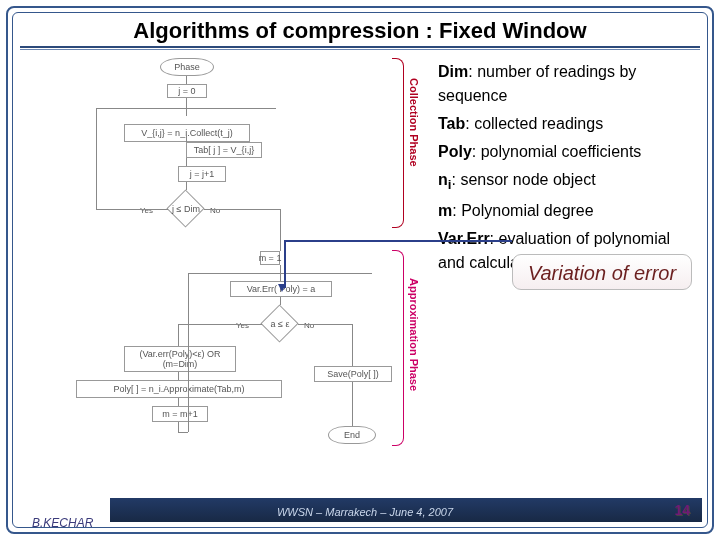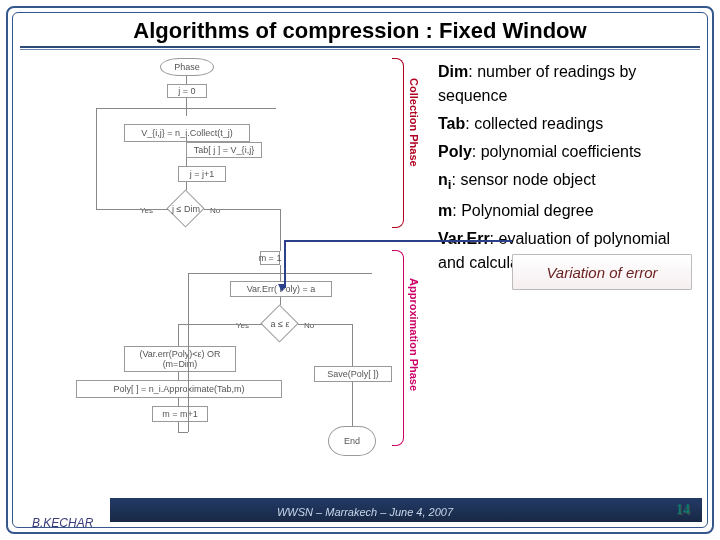--- a/index.html
+++ b/index.html
@@ -7,39 +7,39 @@
   .outer-frame { position: absolute; inset: 6px; border: 2px solid #35578c; border-radius: 8px; }
   .inner-frame { position: absolute; inset: 12px; border: 1px solid #35578c; border-radius: 6px; }
   .title { position: absolute; top: 18px; left: 0; right: 0; text-align: center; font-size: 22px; font-weight: bold; color: #000; }
   .title-underline1 { position: absolute; top: 46px; left: 20px; right: 20px; height: 2px; background: #2c4a7a; }
   .title-underline2 { position: absolute; top: 49px; left: 20px; right: 20px; height: 1px; background: #6a85b0; }
 
   .legend { position: absolute; top: 58px; right: 22px; width: 260px; font-size: 16px; line-height: 1.5; }
   .legend p { margin: 2px 0 4px 0; }
   .legend b { font-weight: bold; }
 
-  .variation-box { position: absolute; top: 254px; right: 28px; width: 180px; height: 36px; background: linear-gradient(#fff, #f6eef0); border: 1px solid #bbb; border-radius: 1px; text-align: center; line-height: 36px; font-size: 15px; color: #6b1f1f; font-style: italic; }
+  .variation-box { position: absolute; top: 254px; right: 28px; width: 180px; height: 36px; background: linear-gradient(#fff, #f6eef0); border: 1px solid #bbb; border-radius: 9px; text-align: center; line-height: 36px; font-size: 20px; color: #6b1f1f; font-style: italic; }
 
   .diagram { position: absolute; top: 58px; left: 32px; width: 360px; height: 442px; font-size: 9px; color: #555; }
   .box { position: absolute; border: 1px solid #999; background: #fff; text-align: center; display: flex; align-items: center; justify-content: center; padding: 2px 4px; white-space: nowrap; }
   .oval { border-radius: 50%/70%; }
   .diamond { position: absolute; width: 38px; height: 38px; }
   .diamond .shape { width: 27px; height: 27px; border: 1px solid #999; background: #fff; transform: rotate(45deg); position: absolute; top: 5px; left: 5px; }
   .diamond .lbl { position: absolute; inset: 0; display: flex; align-items: center; justify-content: center; z-index: 1; }
   .arrow { position: absolute; background: #888; }
   .yn { position: absolute; font-size: 8px; color: #555; }
   .vlabel { position: absolute; writing-mode: vertical-rl; font-size: 11px; font-weight: bold; }
   .brace { position: absolute; border-right: 1.5px solid; border-top: 1.5px solid; border-bottom: 1.5px solid; border-radius: 0 8px 8px 0; }
   .blue-arrow { position: absolute; background: #2b3f8a; }
   .blue-arrow-head { position: absolute; width: 0; height: 0; border-top: 4px solid transparent; border-bottom: 4px solid transparent; border-right: 8px solid #2b3f8a; }
 
   .footer-band { position: absolute; left: 110px; right: 18px; bottom: 18px; height: 24px; background: linear-gradient(#223a66, #182945); }
   .author { position: absolute; left: 32px; bottom: 10px; font-size: 12px; font-style: italic; color: #3a3a7a; }
   .conf { position: absolute; left: 0; right: 0; bottom: 22px; text-align: center; font-size: 11px; font-style: italic; color: #c9d6ea; z-index: 2; padding-left: 10px; }
-  .pagenum { position: absolute; right: 30px; bottom: 22px; font-size: 14px; font-weight: bold; color: #0f766e; z-index: 3; text-shadow: 1px 1px #444; font-family: Liberation Serif, serif; }
+  .pagenum { position: absolute; right: 30px; bottom: 22px; font-size: 14px; font-weight: bold; color: #701a75; z-index: 3; text-shadow: 1px 1px #444; }
 </style>
 </head>
 <body>
 
 <div class="outer-frame"></div>
 <div class="inner-frame"></div>
 
 <div class="title">Algorithms of compression : Fixed Window</div>
 <div class="title-underline1"></div>
 <div class="title-underline2"></div>
@@ -104,21 +104,21 @@
   <div class="box" style="left:120px; top:348px; width:56px; height:16px;">m = m+1</div>
 
   <div class="arrow" style="left:146px; top:364px; width:1px; height:10px;"></div>
   <div class="arrow" style="left:146px; top:374px; width:10px; height:1px;"></div>
   <div class="arrow" style="left:156px; top:215px; width:1px; height:159px;"></div>
 
   <div class="arrow" style="left:266px; top:266px; width:54px; height:1px;"></div>
   <div class="arrow" style="left:320px; top:266px; width:1px; height:42px;"></div>
   <div class="box" style="left:282px; top:308px; width:78px; height:16px;">Save(Poly[ ])</div>
   <div class="arrow" style="left:320px; top:324px; width:1px; height:44px;"></div>
-  <div class="box oval" style="left:296px; top:368px; width:48px; height:30px;">End</div>
+  <div class="box oval" style="left:296px; top:368px; width:48px; height:18px;">End</div>
 
   <div class="brace" style="left:360px; top:0; width:12px; height:170px; border-color:#b00020;"></div>
   <div class="vlabel" style="left:376px; top:20px; color:#b00020;">Collection Phase</div>
   <div class="brace" style="left:360px; top:192px; width:12px; height:196px; border-color:#cc0066;"></div>
   <div class="vlabel" style="left:376px; top:220px; color:#cc0066;">Approximation Phase</div>
 
   <div class="blue-arrow" style="left:252px; top:182px; width:2px; height:48px;"></div>
   <div class="blue-arrow" style="left:252px; top:182px; width:228px; height:2px;"></div>
   <div class="blue-arrow-head" style="left:246px; top:226px; transform:rotate(-90deg);"></div>
 </div>

